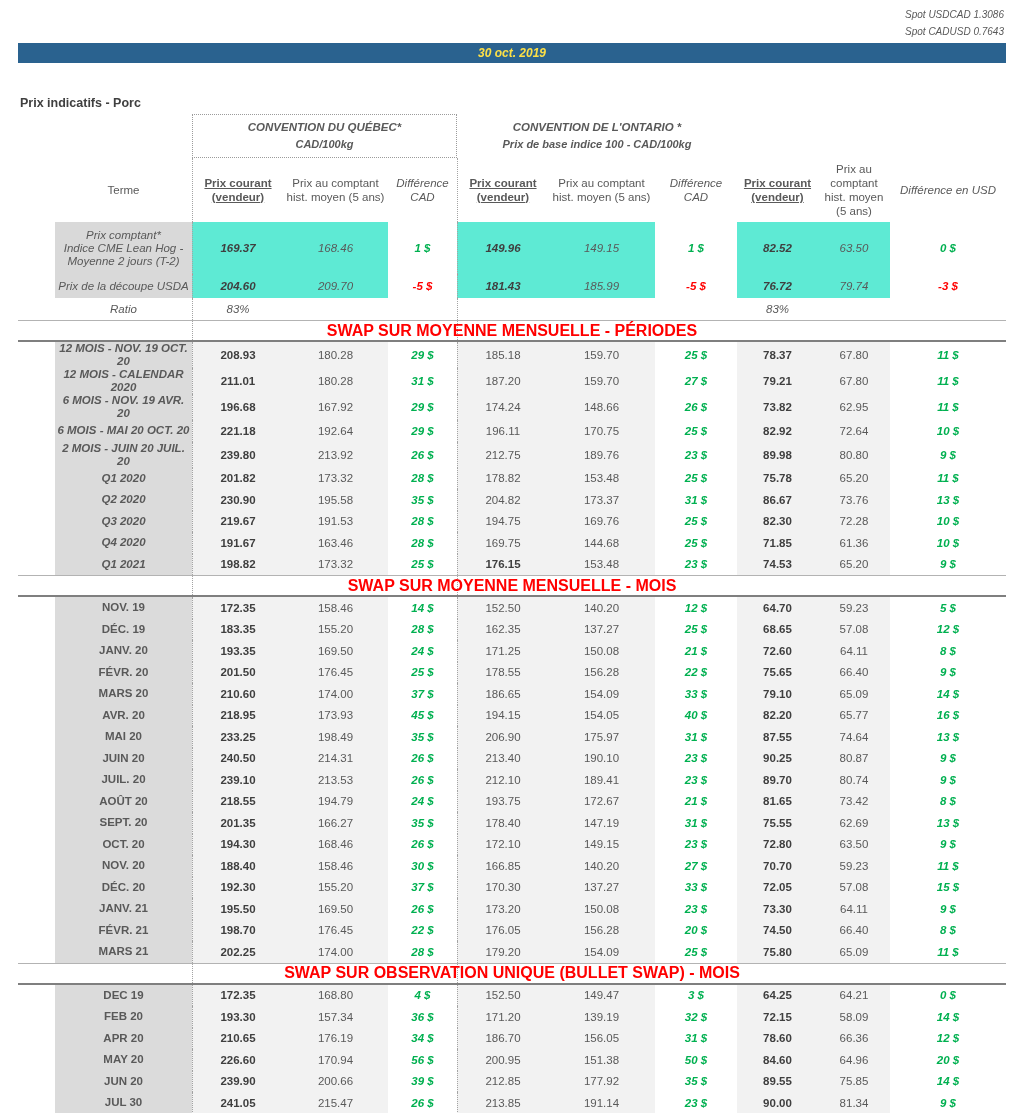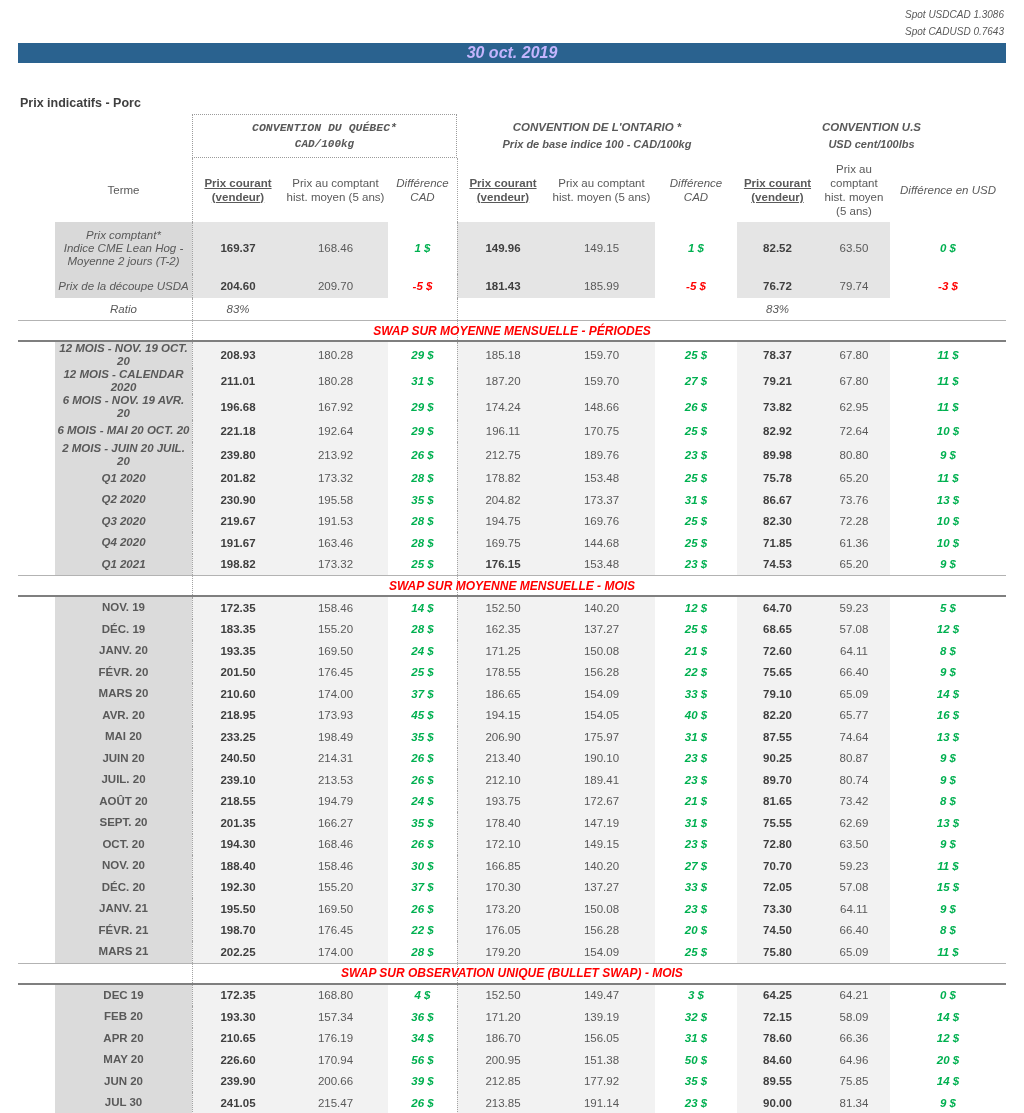--- a/index.html
+++ b/index.html
@@ -5,30 +5,30 @@
   html,body{margin:0;padding:0;background:#ffffff;}
   body{width:1024px;font-family:"Liberation Sans", sans-serif;color:#595959;}
   .page{padding:6px 18px 10px 18px;}
 
   
   .spot-rates{ text-align:right; padding-right:2px; }
   .spot-line{ font-style:italic; font-size:10px; color:#595959; line-height:17px; }
 
   
   .date-bar{ margin-top:3px; background:#2A628F; height:20px; display:flex; align-items:center; justify-content:center; }
-  .date-bar span{ color:#c4b5fd; font-weight:bold; font-style:italic; font-size:16px; }
+  .date-bar span{ color:#fde047; font-weight:bold; font-style:italic; font-size:12px; }
 
   .page-title{ font-weight:bold; color:#404040; font-size:12.5px; padding:5px 0 4px 2px;margin-top:28px; }
 
   
   .grid{ display:grid; grid-template-columns:37px 137px 91px 105px 69px 91px 107px 82px 81px 72px 116px; }
 
   
   .hdr-titles > div{ text-align:center; }
-  .qc-box{ grid-column:3 / span 3; border:1px dotted #9b9b9b; padding:4px 2px 5px 2px;font-family:Liberation Mono, monospace; }
+  .qc-box{ grid-column:3 / span 3; border:1px dotted #9b9b9b; padding:4px 2px 5px 2px; }
   .on-box{ grid-column:6 / span 3; padding:5px 2px 5px 2px; }
   .us-box{ grid-column:9 / span 3; padding:5px 2px 5px 2px; }
   .grp-title{ font-weight:bold; font-style:italic; font-size:11.5px; color:#595959; line-height:17px;}
   .grp-sub{ font-weight:bold; font-style:italic; font-size:11px; color:#595959; line-height:16px;}
 
   .hdr-cols > div{ display:flex; align-items:center; justify-content:center; text-align:center; font-size:11.5px; padding:4px 2px; min-height:62px; box-sizing:border-box; line-height:14px;}
   .terme-hdr{ color:#595959; }
   .h-pc{ font-weight:bold; text-decoration:underline; color:#595959; white-space:pre-line; }
   .h-hist{ color:#595959; }
   .h-diff{ font-style:italic; color:#595959; white-space:pre-line; }
@@ -40,33 +40,33 @@
   .terme{ background:#DBDBDB; font-weight:bold; color:#595959; text-align:center; line-height:13px; }
   .pc{ background:#F2F2F2; font-weight:bold; color:#3f3f3f; }
   .pcon{ background:#F2F2F2; color:#595959; }
   .pcon.onb{ font-weight:bold; color:#3f3f3f; }
   .hist{ background:#F2F2F2; color:#595959; }
   .diff{ background:#ffffff; color:#00B050; font-weight:bold; font-style:italic; }
   .diff.neg{ color:#FF0000; }
 
   
   .spot-block .terme{ background:#D9D9D9; font-weight:normal; font-style:italic; white-space:pre-line; }
-  .spot-block .pc,.spot-block .pcon,.spot-block .hist{ background:#e5e5e5; }
+  .spot-block .pc,.spot-block .pcon,.spot-block .hist{ background:#5eead4; font-style:italic; }
   .spot-block .pcon{ font-weight:bold; color:#3f3f3f; }
   .spot-block .row1{ min-height:52px; }
   .spot-block .row2{ min-height:24px; }
 
   .ratio-row{ min-height:22px; }
   .ratio-row .cell{ background:#ffffff; font-style:italic; }
   .ratio-label{ color:#595959; }
 
   
   .band{ position:relative; border-top:1px solid #b3b3b3; border-bottom:2px solid #7f7f7f; height:19px; }
   .band .bcell{ height:100%; }
-  .band-label{ position:absolute; left:0; right:0; top:0; bottom:0; display:flex; align-items:center; justify-content:center; color:#FF0000; font-weight:bold; font-style:italic; font-size:12px; }
+  .band-label{ position:absolute; left:0; right:0; top:0; bottom:0; display:flex; align-items:center; justify-content:center; color:#FF0000; font-weight:bold; font-size:16px; }
 
   .sect-end{ border-bottom:1px solid #b3b3b3; }
 
   
   .sec-0 .terme{ font-style:italic; }
 
   .footnote{ font-style:italic; font-size:11.5px; color:#595959; padding:5px 0 0 2px; }
 </style>
 </head>
 <body>
@@ -87,24 +87,20 @@
   <div class="grid hdr-titles">
     <div></div>
     <div></div>
     <div class="qc-box">
       <div class="grp-title">CONVENTION DU QUÉBEC*</div>
       <div class="grp-sub">CAD/100kg</div>
     </div>
     <div class="on-box">
       <div class="grp-title">CONVENTION DE L'ONTARIO *</div>
       <div class="grp-sub">Prix de base indice 100 - CAD/100kg</div>
-    </div>
-    <div class="us-box">
-      <div class="grp-title">CONVENTION U.S</div>
-      <div class="grp-sub">USD cent/100lbs</div>
     </div>
   </div>
 
   <div class="grid hdr-cols">
     <div></div>
     <div class="terme-hdr">Terme</div>
     <div class="h-pc bl">Prix courant
 (vendeur)</div>
     <div class="h-hist">Prix au comptant hist. moyen (5 ans)</div>
     <div class="h-diff">Différence

